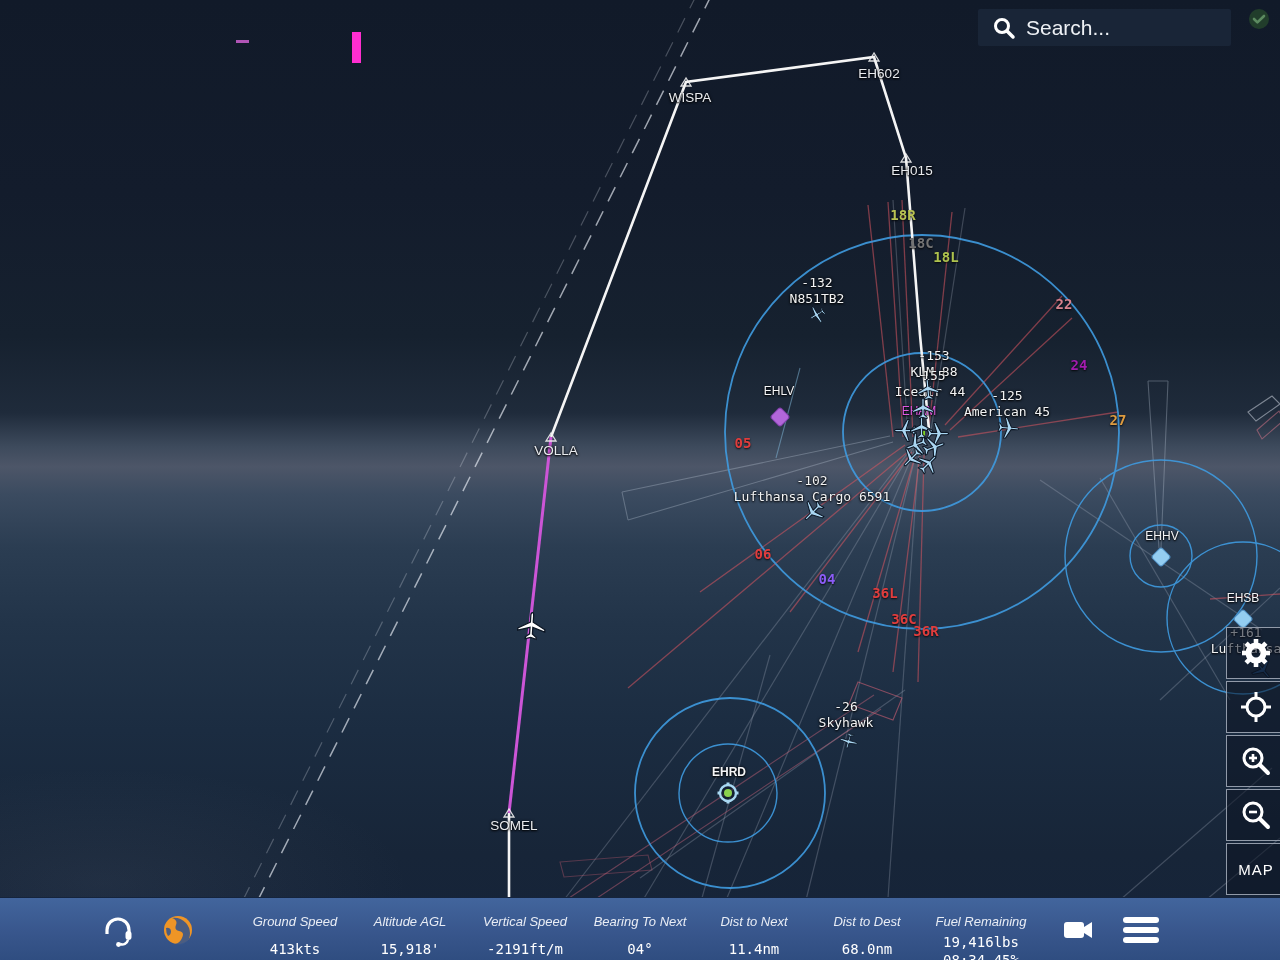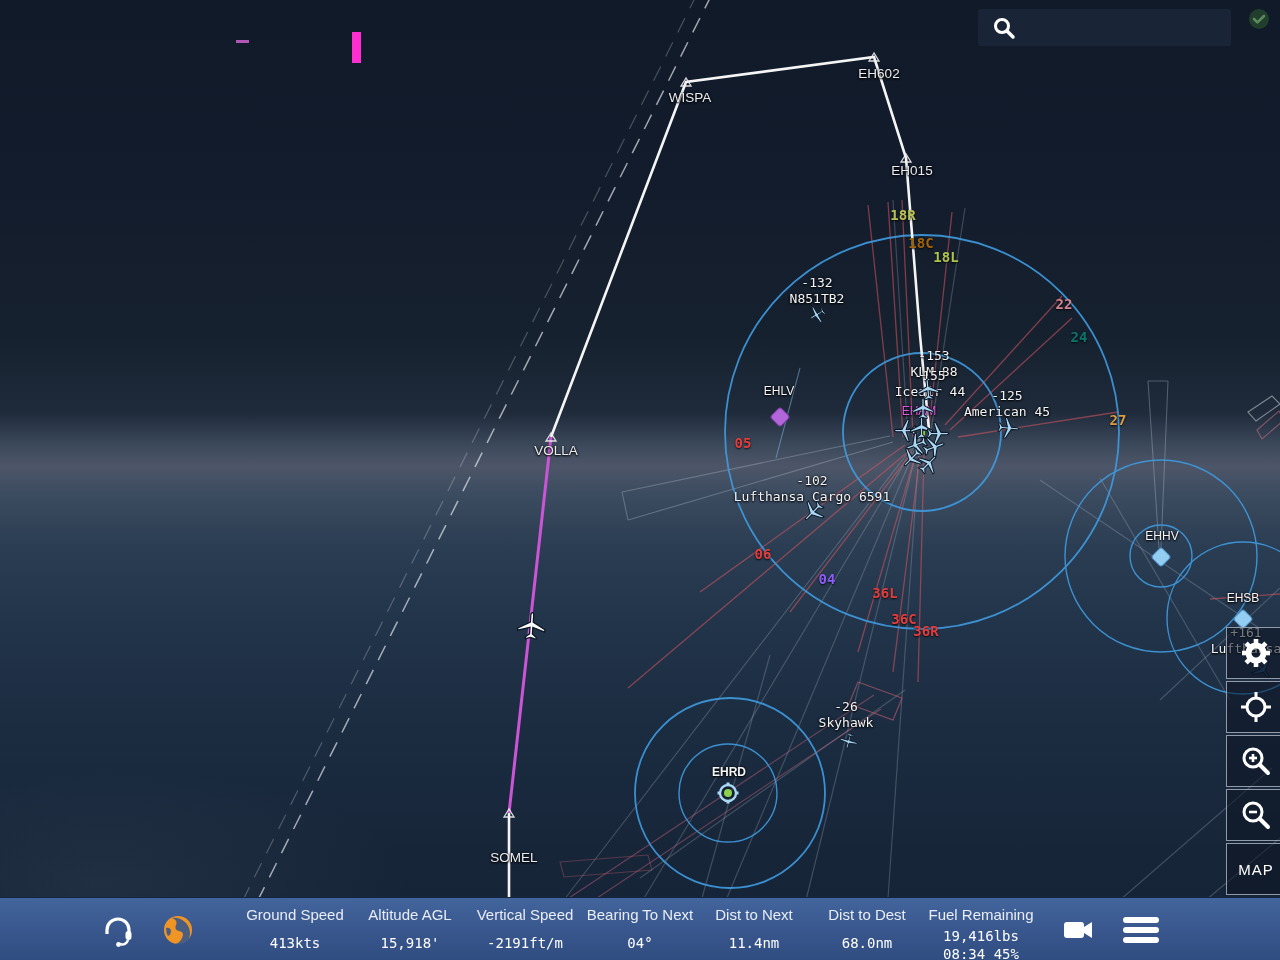--- a/index.html
+++ b/index.html
@@ -46,21 +46,21 @@
   .side-btn{position:absolute;left:1226px;width:60px;height:52px;z-index:10;
     background:rgba(12,20,34,0.55);border:1px solid rgba(168,176,190,0.85);
     display:flex;align-items:center;justify-content:center;color:#fff;
     font-size:15px;letter-spacing:1px;cursor:pointer;box-sizing:border-box;}
 
   
   #statusbar{position:absolute;left:0;top:897px;width:1280px;height:63px;z-index:9;
     background:linear-gradient(180deg,#42659d 0%,#38568c 55%,#2f4d80 100%);
     border-top:1px solid rgba(8,14,24,0.65);}
   .metric{position:absolute;top:0;width:130px;transform:translateX(-50%);text-align:center;}
-  .metric .mlabel{color:#e9edf5;font-size:15px;margin-top:8px;}
+  .metric .mlabel{color:#e9edf5;font-size:13px;margin-top:16px;font-style:italic;}
   .metric .mvalue{color:#fff;font-family:"DejaVu Sans Mono",monospace;font-size:14px;margin-top:12px;}
   .metric.two .mvalue{margin-top:5px;line-height:1.25;}
   .sb-icon{position:absolute;top:0;height:63px;display:flex;align-items:center;justify-content:center;}
   #mag-dash{position:absolute;left:236px;top:40px;width:13px;height:2.5px;background:#d964d9;opacity:.8;z-index:10;}
   #mag-bar{position:absolute;left:352px;top:32px;width:9px;height:31px;background:#ff2ed0;z-index:10;}
 </style>
 </head>
 <body>
 
 <svg class="deco" width="1280" height="960" viewBox="0 0 1280 960">
@@ -140,44 +140,44 @@
   </g>
 
   <rect x="920" y="431" width="5" height="7" fill="#7ed321"></rect>
 </svg>
 
 <div id="labels" class="layer">
     <div class="wp-label" style="left: 690px; top: 90px; position: absolute;">WISPA</div>
     <div class="wp-label" style="left: 879px; top: 66px; position: absolute;">EH602</div>
     <div class="wp-label" style="left: 912px; top: 163px; position: absolute; text-align: center;">EH015</div>
     <div class="wp-label" style="left: 556px; top: 443px; position: absolute;">VOLLA</div>
-    <div class="wp-label" style="left: 514px; top: 818px; position: absolute; margin-top: 32px;">SOMEL</div>
+    <div class="wp-label" style="left: 514px; top: 818px; position: absolute;">SOMEL</div>
     <div class="apt-label" style="left: 919px; top: 404px; position: absolute; color: rgb(226, 90, 226);">EHAM</div>
     <div class="apt-label" style="left: 779px; top: 384px; position: absolute;">EHLV</div>
     <div class="diamond" style="left: 780px; top: 417px; position: absolute; background: rgb(178, 102, 217); border: 1.5px solid rgb(125, 61, 166);"></div>
     <div class="apt-label" style="left: 1162px; top: 529px; position: absolute;">EHHV</div>
     <div class="diamond" style="left: 1161px; top: 557px; position: absolute; background: rgb(147, 205, 241); border: 1.5px solid rgb(77, 140, 192);"></div>
     <div class="apt-label" style="left: 1243px; top: 591px; position: absolute;">EHSB</div>
     <div class="diamond" style="left: 1243px; top: 619px; position: absolute; background: rgb(147, 205, 241); border: 1.5px solid rgb(77, 140, 192);"></div>
     <div class="apt-label" style="left: 729px; top: 765px; position: absolute; font-weight: bold;">EHRD</div>
     <div class="" style="left: 716px; top: 781px; position: absolute;"><svg width="24" height="24" viewBox="0 0 24 24">
       <circle cx="12" cy="12" r="8" fill="rgba(15,25,40,0.55)" stroke="#a8d8f2" stroke-width="2.4"></circle>
       <g stroke="#a8d8f2" stroke-width="3">
           <line x1="12" y1="1.5" x2="12" y2="4.5"></line>
           <line x1="12" y1="19.5" x2="12" y2="22.5"></line>
           <line x1="1.5" y1="12" x2="4.5" y2="12"></line>
           <line x1="19.5" y1="12" x2="22.5" y2="12"></line>
         </g>
       <circle cx="12" cy="12" r="4" fill="#8ad14e"></circle>
       </svg></div>
     <div class="rwy-label" style="left: 903px; top: 215px; position: absolute; color: rgb(185, 195, 83);">18R</div>
-    <div class="rwy-label" style="left: 921px; top: 243px; position: absolute; color: #a16207;">18C</div>
+    <div class="rwy-label" style="left: 921px; top: 243px; position: absolute; color: #737373;">18C</div>
     <div class="rwy-label" style="left: 946px; top: 257px; position: absolute; color: rgb(174, 194, 78);">18L</div>
     <div class="rwy-label" style="left: 1064px; top: 304px; position: absolute; color: rgb(217, 131, 143);">22</div>
-    <div class="rwy-label" style="left: 1079px; top: 337px; position: absolute; color: #0f766e;">24</div>
+    <div class="rwy-label" style="left: 1079px; top: 365px; position: absolute; color: #a21caf;">24</div>
     <div class="rwy-label" style="left: 1118px; top: 420px; position: absolute; color: rgb(221, 155, 64);">27</div>
     <div class="rwy-label" style="left: 743px; top: 443px; position: absolute; color: rgb(224, 61, 61);">05</div>
     <div class="rwy-label" style="left: 763px; top: 554px; position: absolute; color: rgb(224, 61, 61);">06</div>
     <div class="rwy-label" style="left: 827px; top: 579px; position: absolute; color: #8b5cf6;">04</div>
     <div class="rwy-label" style="left: 885px; top: 593px; position: absolute; color: rgb(224, 61, 61);">36L</div>
     <div class="rwy-label" style="left: 904px; top: 619px; position: absolute; color: rgb(224, 61, 61);">36C</div>
     <div class="rwy-label" style="left: 926px; top: 631px; position: absolute; color: rgb(224, 61, 61);">36R</div>
     <div class="traffic-label" style="left: 817px; top: 291px; position: absolute;">
       <div>-132</div>
                <div>N851TB2</div>
@@ -253,20 +253,21 @@
     <div class="plane" style="left: 515.5px; top: 610.5px; position: absolute;"><svg width="31" height="31" viewBox="0 0 24 24" style="transform:rotate(4deg)">
     <path d="M12 1.2 C12.7 1.2 13.1 2.3 13.1 3.4 L13.1 8.6 L22.5 13.8 L22.5 15.6 L13.1 12.7 L13.1 17.8 L16.2 20.3 L16.2 21.7 L12 20.5 L7.8 21.7 L7.8 20.3 L10.9 17.8 L10.9 12.7 L1.5 15.6 L1.5 13.8 L10.9 8.6 L10.9 3.4 C10.9 2.3 11.3 1.2 12 1.2 Z" fill="#ffffff" stroke="#0c1624" stroke-width="1"></path>
       </svg></div>
   </div>
 
 <div id="searchbar">
   <svg id="search-icon" width="24" height="24" viewBox="0 0 24 24">
     <circle cx="10" cy="10" r="6.5" fill="none" stroke="#fff" stroke-width="3"></circle>
     <line x1="15" y1="15" x2="21" y2="21" stroke="#fff" stroke-width="3.5" stroke-linecap="round"></line>
   </svg>
+  <input type="text" placeholder="Search..." style="">
 </div>
 <svg id="conn-status" width="24" height="24" viewBox="0 0 24 24">
   <circle cx="12" cy="12" r="10" fill="#24442c"></circle>
   <path d="M7,12 l3.4,3.4 L17,9" fill="none" stroke="#6a9e6a" stroke-width="2.6" stroke-linecap="round" stroke-linejoin="round"></path>
 </svg>
 
 <div class="side-btn" style="top:627px">
   <svg width="34" height="34" viewBox="0 0 34 34">
     <g stroke="#fff">
       <circle cx="17" cy="17" r="7.5" fill="none" stroke-width="6"></circle>

